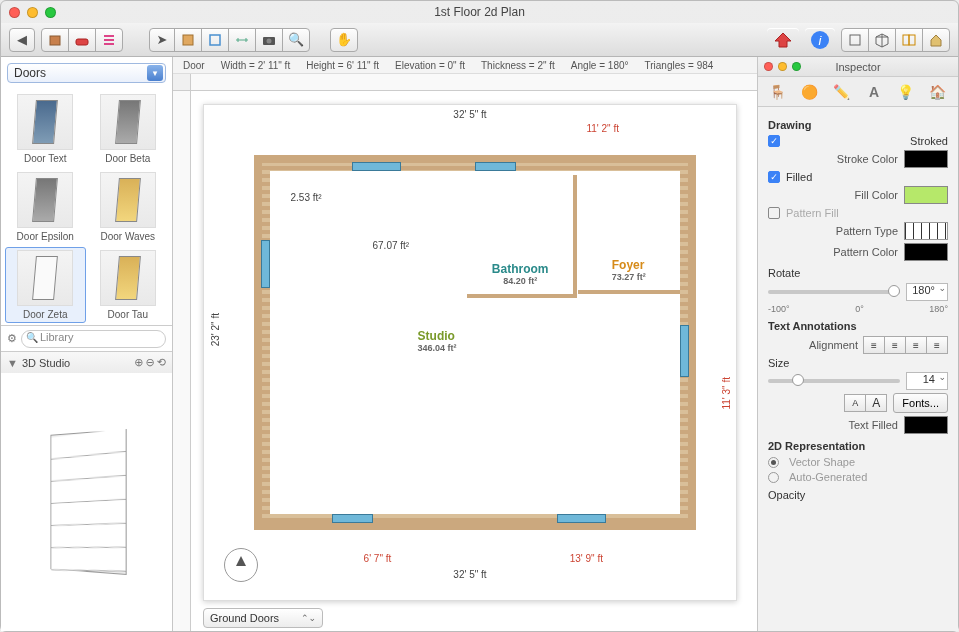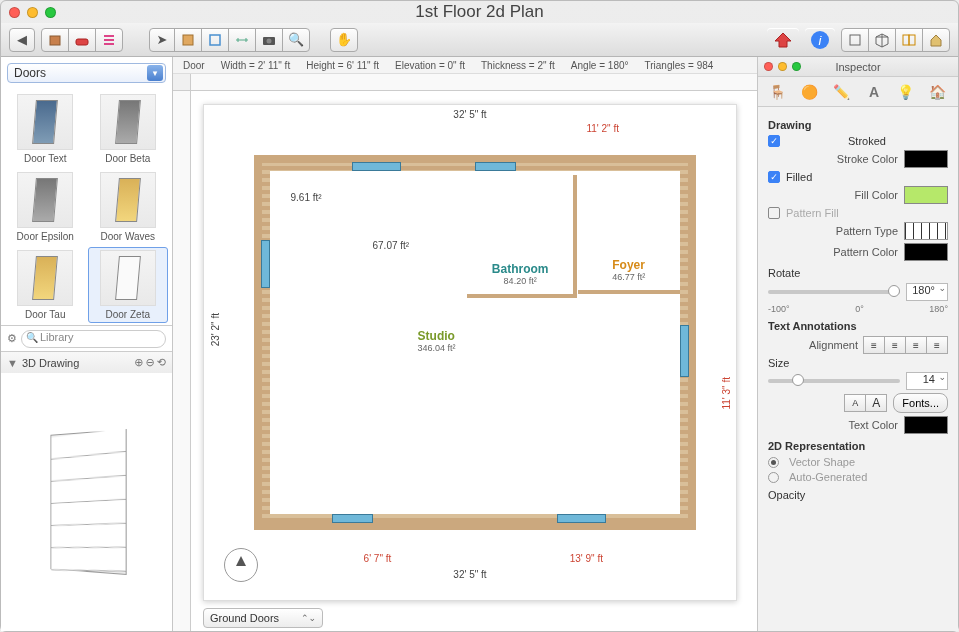--- a/index.html
+++ b/index.html
@@ -2,21 +2,21 @@
 <html><head>
 <meta charset="utf-8">
 <style>
 * { box-sizing: border-box; margin: 0; padding: 0; font-family: -apple-system, "Helvetica Neue", Arial, sans-serif; }
 body { width: 959px; height: 632px; background: #ececec; overflow: hidden; font-size: 11px; color: #333; }
 .window { width: 959px; height: 632px; background: linear-gradient(#ededed,#e2e2e2); border: 1px solid #bbb; border-radius: 6px; display: flex; flex-direction: column; }
 .titlebar { height: 22px; display: flex; align-items: center; padding: 0 8px; position: relative; }
 .traffic { display: flex; gap: 7px; }
 .dot { width: 11px; height: 11px; border-radius: 50%; border: 0.5px solid rgba(0,0,0,.2); }
 .dot.r{background:#ff5f57}.dot.y{background:#febc2e}.dot.g{background:#28c840}
-.title { position: absolute; left: 0; right: 0; text-align: center; font-size: 17px; color: #444; }
+.title { position: absolute; left: 0; right: 0; text-align: center; font-size: 12px; color: #444; }
 .toolbar { height: 34px; display: flex; align-items: center; padding: 0 8px; gap: 6px; border-bottom: 1px solid #b5b5b5; background: linear-gradient(#f3f3f3,#ddd); }
 .tbtn { height: 24px; min-width: 26px; padding: 0 5px; background: linear-gradient(#fdfdfd,#e7e7e7); border: 1px solid #aaa; border-radius: 4px; display: inline-flex; align-items: center; justify-content: center; font-size: 13px; color: #555; box-shadow: 0 1px 0 #fff inset; }
 .tbtn svg{display:block}
 .tgroup { display: flex; }
 .tgroup .tbtn { border-radius: 0; margin-left: -1px; }
 .tgroup .tbtn:first-child{border-radius:4px 0 0 4px;margin-left:0}
 .tgroup .tbtn:last-child{border-radius:0 4px 4px 0}
 .spacer{flex:1}
 .main { flex: 1; display: flex; overflow: hidden; }
 .sidebar { width: 172px; background: #fff; border-right: 1px solid #c6c6c6; display: flex; flex-direction: column; }
@@ -45,21 +45,21 @@
 .rulerspace { flex: 1; position: relative; overflow: hidden; background: #fff; }
 .ruler-h { position: absolute; left: 18px; right: 0; top: 0; height: 17px; background: #f9f9f9; border-bottom: 1px solid #ccc; }
 .ruler-v { position: absolute; left: 0; top: 17px; bottom: 0; width: 18px; background: #f9f9f9; border-right: 1px solid #ccc; }
 .ruler-c { position: absolute; left:0;top:0;width:18px;height:17px;background:#f0f0f0;border-right:1px solid #ccc;border-bottom:1px solid #ccc; }
 .canvas { position: absolute; left: 30px; top: 30px; right: 20px; bottom: 30px; background: #fff; box-shadow: 0 1px 6px rgba(0,0,0,.2); border: 1px solid #ddd; }
 .plan { position: absolute; left: 50px; top: 50px; right: 40px; bottom: 70px; }
 .outerwall { position: absolute; left: 0; top: 0; right: 0; bottom: 0; border: 8px solid #cba87e; background-image: repeating-linear-gradient(0deg,#cba87e 0 4px,#d9bf99 4px 8px); }
 .inner { position: absolute; left: 8px; top: 8px; right: 8px; bottom: 8px; background: #fff; }
 .room { position: absolute; }
 .rlabel { position: absolute; font-size: 12px; font-weight: 600; }
-.rsub { font-size: 9px; font-weight: 400; color: #666; display: block; text-align: center; }
+.rsub { font-size: 9px; font-weight: 700; color: #666; display: block; text-align: center; }
 .bath { left: 48%; top: 4px; width: 27%; height: 36%; border-right: 4px solid #cba87e; border-bottom: 4px solid #cba87e; }
 .foyer { left: 75%; top: 0; right: 0; height: 36%; border-bottom: 4px solid #cba87e; }
 .bedroom { left: 53%; top: 44%; right: 0; bottom: 0; border-left: 4px solid #cba87e; border-top: 4px solid #cba87e; }
 .compass { position: absolute; left: 20px; bottom: 18px; width: 34px; height: 34px; border: 1px solid #999; border-radius: 50%; }
 .compass::after{content:"";position:absolute;left:50%;top:2px;width:0;height:0;border:5px solid transparent;border-bottom:10px solid #555;transform:translateX(-50%)}
 .dim { position: absolute; font-size: 10px; color: #444; white-space: nowrap; }
 .dim.red{color:#c43}
 .dim.v { writing-mode: vertical-rl; transform: rotate(180deg); }
 .floordrop { position: absolute; left: 30px; bottom: 3px; width: 120px; height: 20px; border: 1px solid #bbb; border-radius: 4px; background: linear-gradient(#fff,#ececec); display: flex; align-items: center; padding: 0 6px; font-size: 11px; }
 .inspector { width: 200px; background: #f2f2f2; display: flex; flex-direction: column; }
@@ -77,21 +77,21 @@
 .sw-black{background:#000}.sw-green{background:#b6e86a}
 .chk { width: 12px; height: 12px; border: 1px solid #888; border-radius: 2px; display: inline-flex; align-items: center; justify-content: center; font-size: 9px; color: #fff; }
 .chk.on{background:#3b82f6;border-color:#3b82f6}
 .slider { flex: 1; height: 4px; background: #c8c8c8; border-radius: 2px; position: relative; }
 .slider .knob { position: absolute; top: -5px; width: 12px; height: 12px; background: #fff; border: 1px solid #999; border-radius: 50%; }
 .numbox { width: 42px; height: 18px; border: 1px solid #bbb; background: #fff; text-align: right; padding: 0 12px 0 3px; font-size: 11px; position: relative; }
 .numbox::after{content:"⌄";position:absolute;right:1px;top:-1px;font-size:9px;color:#666}
 .scaleticks{display:flex;justify-content:space-between;font-size:9px;color:#777;margin:2px 0 4px}
 .alignbtns{display:flex}
 .alignbtns .ab{width:22px;height:18px;border:1px solid #aaa;background:linear-gradient(#fdfdfd,#e8e8e8);margin-left:-1px;display:flex;align-items:center;justify-content:center;font-size:10px}
-.fontbtn{height:20px;border:1px solid #aaa;background:linear-gradient(#fdfdfd,#e8e8e8);border-radius:8px;padding:0 8px;font-size:11px}
+.fontbtn{height:20px;border:1px solid #aaa;background:linear-gradient(#fdfdfd,#e8e8e8);border-radius:3px;padding:0 8px;font-size:11px}
 .radio{width:11px;height:11px;border:1px solid #999;border-radius:50%;display:inline-block;margin-right:4px;vertical-align:middle}
 .radio.on::after{content:"";display:block;width:5px;height:5px;background:#555;border-radius:50%;margin:2px}
 .pattern{width:44px;height:18px;border:1px solid #999;background:repeating-linear-gradient(90deg,#333 0 1px,#fff 1px 8px)}
 .windowsill{position:absolute;background:#6fb8d9;border:1px solid #3a7a99}
 </style>
 </head>
 <body>
 
 <div class="window">
   <div class="titlebar">
@@ -209,40 +209,40 @@
               <div class="door d-grey"></div>
             </div>
             <div class="tlabel">Door Epsilon</div>
           </div>
         <div class="tile">
             <div class="thumb">
               <div class="door d-yel"></div>
             </div>
             <div class="tlabel">Door Waves</div>
           </div>
+        <div class="tile sel">
+            <div class="thumb">
+              <div class="door d-white"></div>
+            </div>
+            <div class="tlabel">Door Zeta</div>
+          </div>
         <div class="tile">
             <div class="thumb">
               <div class="door d-yel"></div>
             </div>
             <div class="tlabel">Door Tau</div>
-          </div>
-        <div class="tile sel">
-            <div class="thumb">
-              <div class="door d-white"></div>
-            </div>
-            <div class="tlabel">Door Zeta</div>
           </div>
       </div>
       <div class="libbar">
         <span style="color:#777">⚙</span>
         <div class="search">Library</div>
       </div>
       <div class="previewhdr">
         <span style="margin-right:4px;color:#777">▼</span>
-        <span>3D Drawing</span>
+        <span>3D Studio</span>
         <span class="pbtns">
           <span>⊕</span>
           <span>⊖</span>
           <span>⟲</span>
         </span>
       </div>
       <div class="preview">
         <div class="big">
             <div class="slat"></div>
             <div class="slat"></div>
@@ -289,28 +289,28 @@
 
                 <div class="room bath">
                   <div class="rlabel" style="left:50%;bottom:8px;transform:translateX(-50%);color:#2a8a8a">
                     <span>Bathroom</span>
                     <span class="rsub">84.20 ft²</span>
                   </div>
                 </div>
                 <div class="room foyer">
                   <div class="rlabel" style="left:50%;bottom:8px;transform:translateX(-50%);color:#d68b1a">
                     <span>Foyer</span>
-                    <span class="rsub">46.77 ft²</span>
+                    <span class="rsub">73.27 ft²</span>
                   </div>
                 </div>
                 <div class="rlabel" style="left:36%;top:46%;color:#7a9a2a">
                   <span>Studio</span>
                   <span class="rsub">346.04 ft²</span>
                 </div>
-                <div class="dim" style="left:5%;top:6%">9.61 ft²</div>
+                <div class="dim" style="left:5%;top:6%">2.53 ft²</div>
                 <div class="dim" style="left:25%;top:20%">67.07 ft²</div>
               </div>
             </div>
           </div>
           <div class="compass"></div>
         </div>
         <div class="floordrop">
           <span>Ground Doors</span>
           <span style="margin-left:auto;font-size:9px;color:#666">⌃⌄</span>
         </div>
@@ -331,21 +331,21 @@
         <span>🟠</span>
         <span>✏️</span>
         <span style="font-weight:bold;color:#555">A</span>
         <span>💡</span>
         <span>🏠</span>
       </div>
       <div class="insp-body">
         <div class="sect">Drawing</div>
         <div class="row">
           <span class="chk on">✓</span>
-          <span style="flex:1;text-align:center">Stroked</span>
+          <span style="flex:1;text-align:right">Stroked</span>
         </div>
         <div class="row">
             <label>Stroke Color</label>
             <div class="swatch sw-black"></div>
           </div>
         <div class="row">
           <span class="chk on">✓</span>
           <span style="flex:1;text-align:left">Filled</span>
         </div>
         <div class="row">
@@ -398,21 +398,21 @@
           <div class="numbox">14</div>
         </div>
         <div class="row" style="justify-content:flex-end">
           <div class="alignbtns">
               <div class="ab" style="font-size:9px">A</div>
               <div class="ab" style="font-size:12px">A</div>
             </div>
           <button class="fontbtn">Fonts...</button>
         </div>
         <div class="row">
-            <label>Text Color</label>
+            <label>Text Filled</label>
             <div class="swatch sw-black"></div>
           </div>
 
         <div class="sect">2D Representation</div>
         <div class="row" style="color:#999">
             <span class="radio on"></span>
             <span>Vector Shape</span>
           </div>
         <div class="row" style="color:#999">
             <span class="radio"></span>

